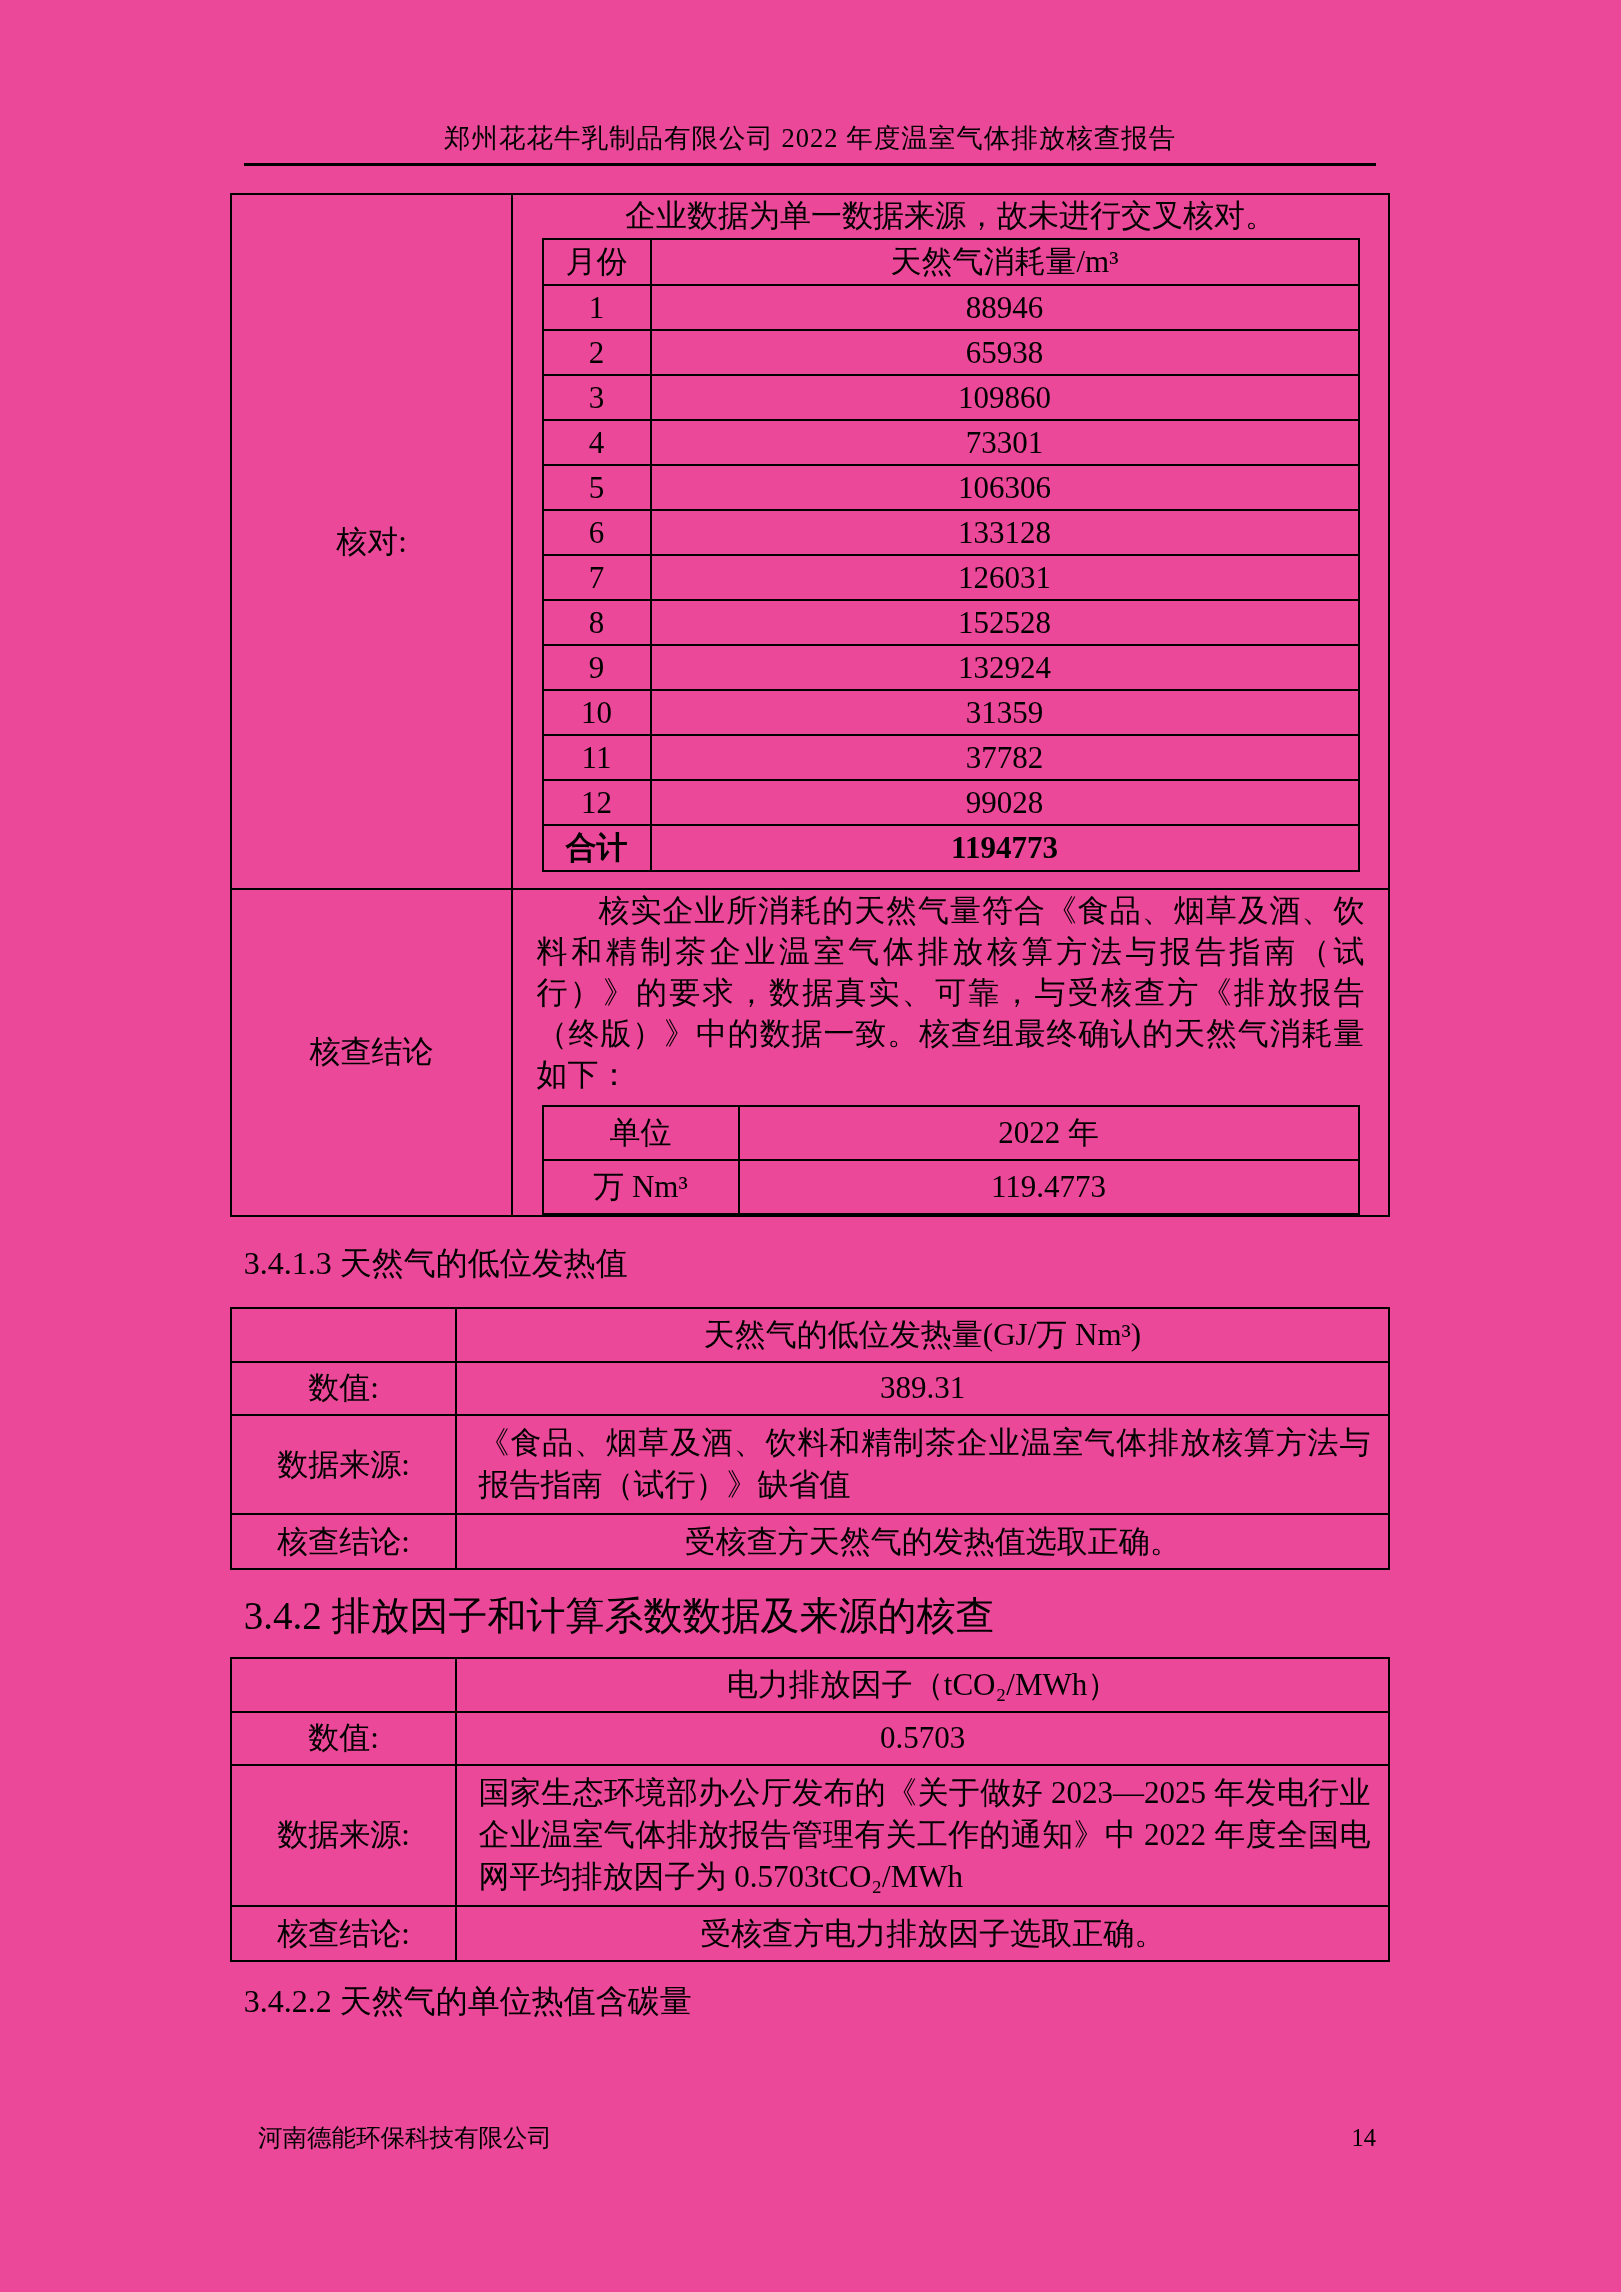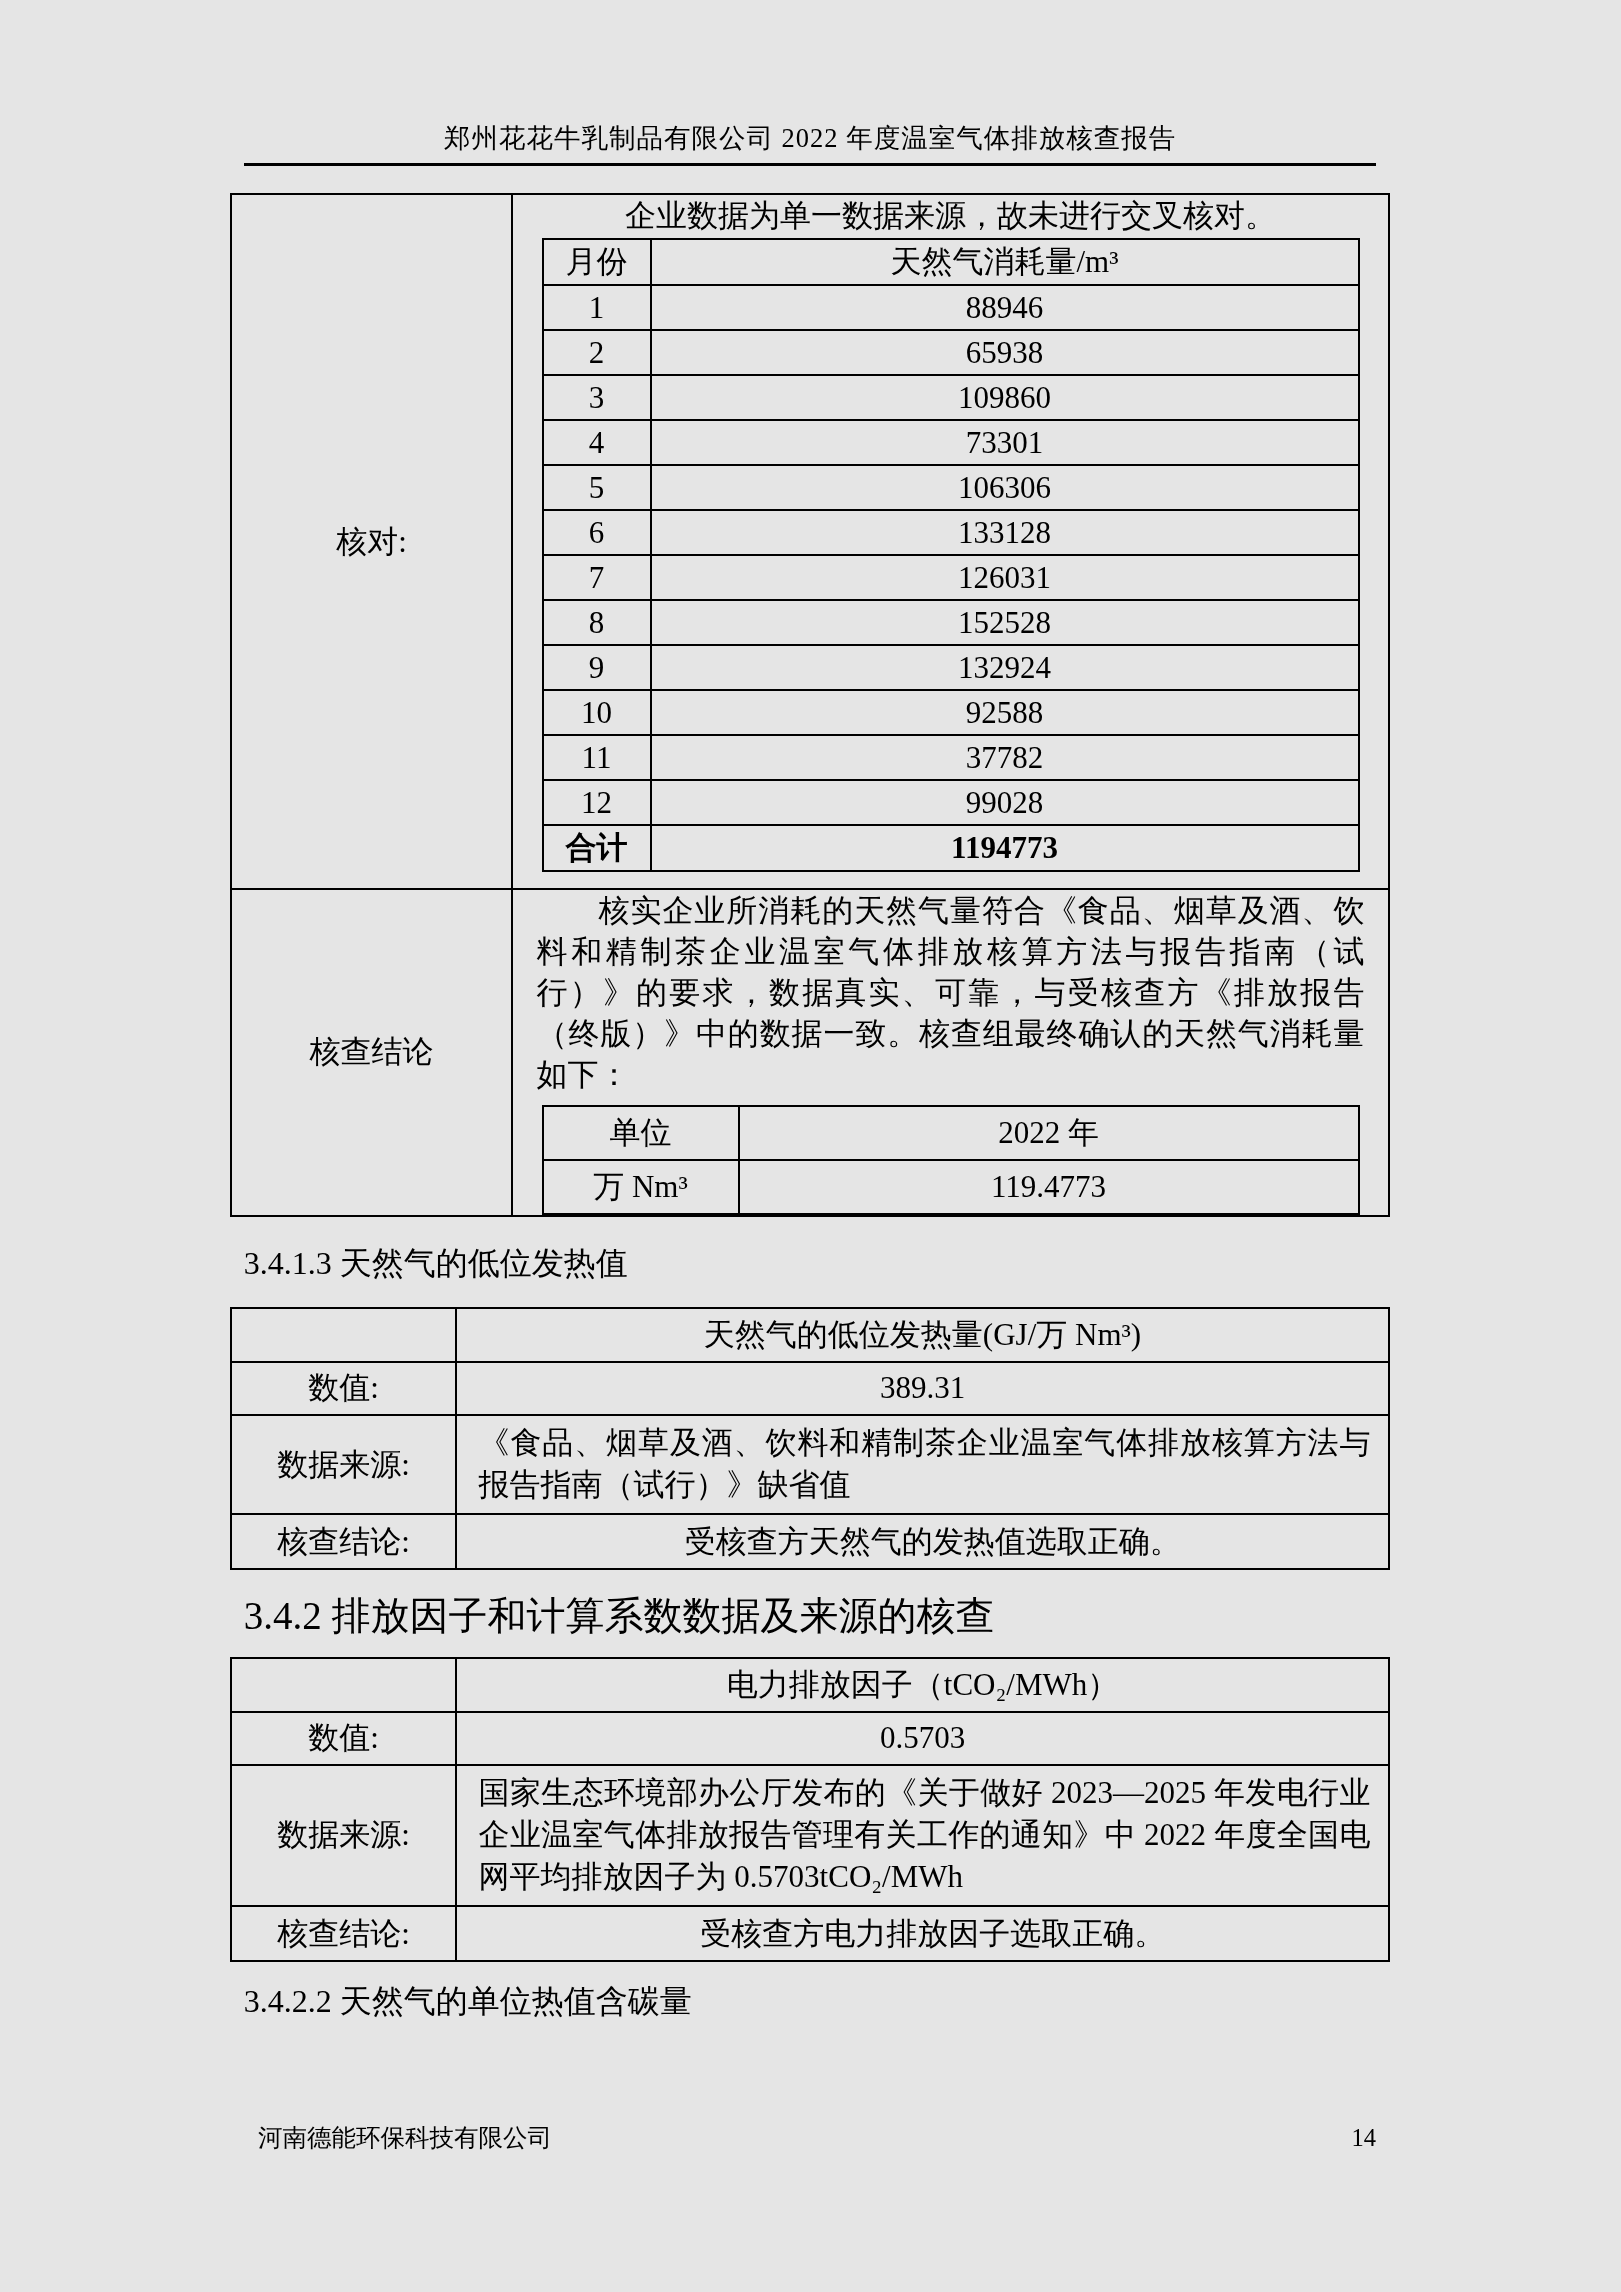--- a/index.html
+++ b/index.html
@@ -5,21 +5,21 @@
   * { box-sizing: border-box; }
   html,body { margin:0; padding:0; }
   body {
     background:#ffffff;
     color:#000000;
     font-family:"Liberation Serif","DejaVu Serif",serif;
   }
   .page {
     position:relative;
     width:1621px; height:2293px;
-    background:#e5e5e5;
+    background:#ec4899;
     overflow:hidden;
   }
   
   .page-header {
     margin:0 245px 0 244px;
     padding:122px 0 7.8px 0;
     border-bottom:3.9px solid #000;
     text-align:center;
     font-size:26.5px;
     line-height:33px;
@@ -152,21 +152,21 @@
     <td>152528</td>
   </tr>
 
   <tr>
     <td class="month-col">9</td>
     <td>132924</td>
   </tr>
 
   <tr>
     <td class="month-col">10</td>
-    <td>92588</td>
+    <td>31359</td>
   </tr>
 
   <tr>
     <td class="month-col">11</td>
     <td>37782</td>
   </tr>
 
   <tr>
     <td class="month-col">12</td>
     <td>99028</td>

